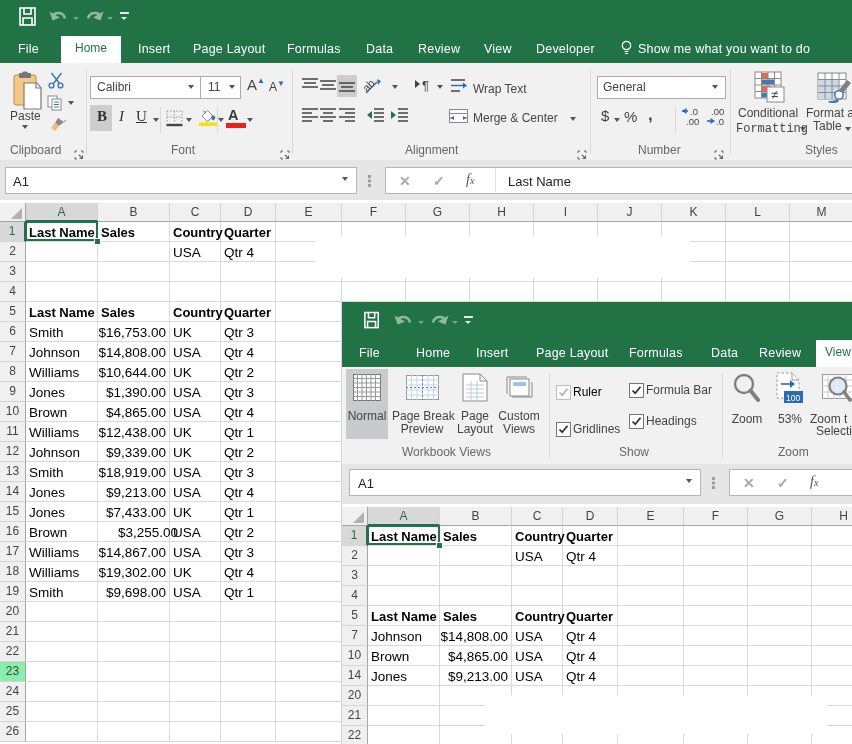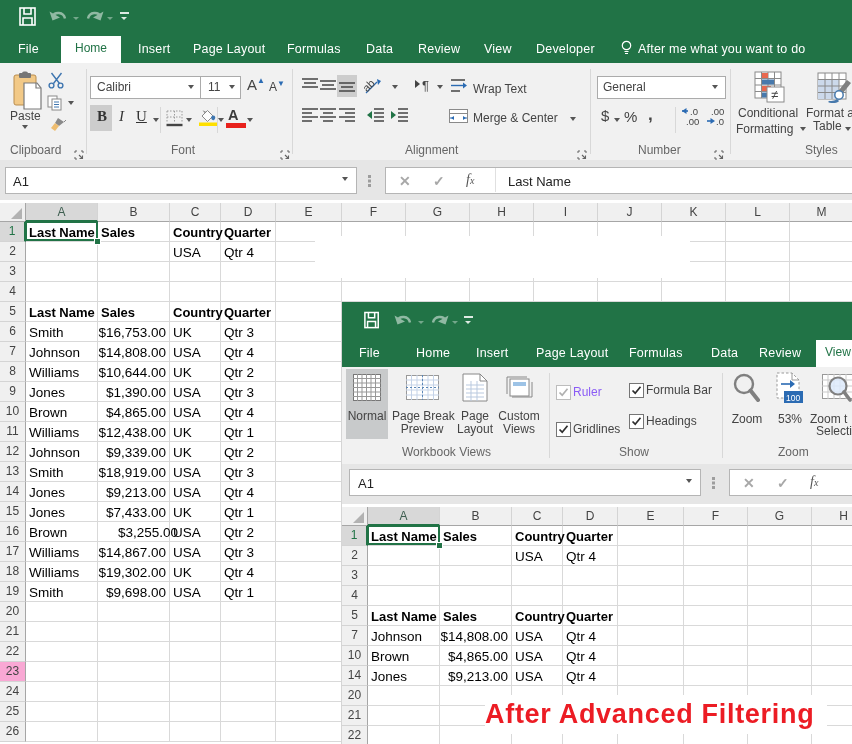--- a/index.html
+++ b/index.html
@@ -67,21 +67,21 @@
   <div class="a tabtxt" style="left:484px;top:42px;">View</div>
   <div class="a tabtxt" style="left:536px;top:42px;">Developer</div>
   <div class="a" style="left:620px;top:40px;">
     <svg width="13" height="16" viewBox="0 0 13 16">
         <g fill="none" stroke="#fff" stroke-width="1.2">
           <circle cx="6.5" cy="5.5" r="4.2"></circle>
           <path d="M4.5 11.5h4M5 13.5h3"></path>
         </g>
       </svg>
   </div>
-  <div class="a tabtxt" style="left:638px;top:42px;">After me what you want to do</div>
+  <div class="a tabtxt" style="left:638px;top:42px;">Show me what you want to do</div>
 
   <div class="a rib" style="left:0;top:63px;width:852px;height:97px;border-bottom:1px solid #d2d2d2;"></div>
   <div id="ribbon1" class="a" style="left:0;top:63px;width:852px;height:97px;">
 
     <div class="a" style="left:13px;top:8px;">
       <svg width="32" height="40" viewBox="0 0 32 40">
         <rect x="1" y="4" width="22" height="30" rx="2" fill="#f2c987" stroke="#b98d4f" stroke-width="1"></rect>
         <rect x="6" y="2" width="12" height="5" rx="1" fill="#767676"></rect>
         <rect x="9" y="0.5" width="6" height="4" rx="2" fill="#767676"></rect>
         <polygon points="11,12 24,12 28,17 28,38 11,38" fill="#fff" stroke="#7a7a7a" stroke-width="1.2"></polygon>
@@ -297,21 +297,21 @@
           </g>
         <rect x="8" y="2" width="6" height="5" fill="#e8684f"></rect>
         <rect x="8" y="8.5" width="12" height="5" fill="#4779ac"></rect>
         <rect x="8" y="15" width="9" height="5" fill="#e8684f"></rect>
         <rect x="8" y="21.5" width="5" height="5" fill="#4779ac"></rect>
         <rect x="13" y="16" width="17" height="15" fill="#fff" stroke="#8a8a8a"></rect>
         <text x="17" y="28" font-size="13" fill="#444">≠</text>
       </svg>
     </div>
     <div class="a rtxt" style="left:738px;top:43px;">Conditional</div>
-    <div class="a rtxt" style="left:736px;top:59px;">Formatting</div>
+    <div class="a rtxt" style="left:736px;top:59px;font-family:Liberation Mono, monospace;">Formatting</div>
     <div class="a arr" style="left:800px;top:64px;"></div>
     <div class="a" style="left:817px;top:9px;">
       <svg width="35" height="31" viewBox="0 0 35 31">
         <rect x="1" y="1" width="28" height="26" fill="#fff" stroke="#8a8a8a"></rect>
         <rect x="1" y="7" width="21" height="20" fill="#ccd9eb"></rect>
         <g stroke="#8a8a8a" stroke-width="1">
             <path d="M1 7.5h28M1 14h28M1 20.5h28M8 1v26M15 1v26M22 1v26"></path>
           </g>
         <path d="M22 18 L30 8 L34 11 L26 21 Z" fill="#808080"></path>
         <path d="M20 27 c-4 3 -8 1 -9 3 c4 2 10 1 11 -1 Z" fill="#4779ac"></path>
@@ -369,21 +369,21 @@
 <div class="a" style="left:0;top:262px;width:25px;height:19px;background:#f0f0f0;border-right:1px solid #a6a6a6;border-bottom:1px solid #d4d4d4;font-size:12px;color:#444;text-align:center;line-height:19px;">13</div>
 <div class="a" style="left:0;top:282px;width:25px;height:19px;background:#f0f0f0;border-right:1px solid #a6a6a6;border-bottom:1px solid #d4d4d4;font-size:12px;color:#444;text-align:center;line-height:19px;">14</div>
 <div class="a" style="left:0;top:302px;width:25px;height:19px;background:#f0f0f0;border-right:1px solid #a6a6a6;border-bottom:1px solid #d4d4d4;font-size:12px;color:#444;text-align:center;line-height:19px;">15</div>
 <div class="a" style="left:0;top:322px;width:25px;height:19px;background:#f0f0f0;border-right:1px solid #a6a6a6;border-bottom:1px solid #d4d4d4;font-size:12px;color:#444;text-align:center;line-height:19px;">16</div>
 <div class="a" style="left:0;top:342px;width:25px;height:19px;background:#f0f0f0;border-right:1px solid #a6a6a6;border-bottom:1px solid #d4d4d4;font-size:12px;color:#444;text-align:center;line-height:19px;">17</div>
 <div class="a" style="left:0;top:362px;width:25px;height:19px;background:#f0f0f0;border-right:1px solid #a6a6a6;border-bottom:1px solid #d4d4d4;font-size:12px;color:#444;text-align:center;line-height:19px;">18</div>
 <div class="a" style="left:0;top:382px;width:25px;height:19px;background:#f0f0f0;border-right:1px solid #a6a6a6;border-bottom:1px solid #d4d4d4;font-size:12px;color:#444;text-align:center;line-height:19px;">19</div>
 <div class="a" style="left:0;top:402px;width:25px;height:19px;background:#f0f0f0;border-right:1px solid #a6a6a6;border-bottom:1px solid #d4d4d4;font-size:12px;color:#444;text-align:center;line-height:19px;">20</div>
 <div class="a" style="left:0;top:422px;width:25px;height:19px;background:#f0f0f0;border-right:1px solid #a6a6a6;border-bottom:1px solid #d4d4d4;font-size:12px;color:#444;text-align:center;line-height:19px;">21</div>
 <div class="a" style="left:0;top:442px;width:25px;height:19px;background:#f0f0f0;border-right:1px solid #a6a6a6;border-bottom:1px solid #d4d4d4;font-size:12px;color:#444;text-align:center;line-height:19px;">22</div>
-<div class="a" style="left:0;top:462px;width:25px;height:19px;background:#f9a8d4;border-right:1px solid #a6a6a6;border-bottom:1px solid #d4d4d4;font-size:12px;color:#444;text-align:center;line-height:19px;">23</div>
+<div class="a" style="left:0;top:462px;width:25px;height:19px;background:#86efac;border-right:1px solid #a6a6a6;border-bottom:1px solid #d4d4d4;font-size:12px;color:#444;text-align:center;line-height:19px;">23</div>
 <div class="a" style="left:0;top:482px;width:25px;height:19px;background:#f0f0f0;border-right:1px solid #a6a6a6;border-bottom:1px solid #d4d4d4;font-size:12px;color:#444;text-align:center;line-height:19px;">24</div>
 <div class="a" style="left:0;top:502px;width:25px;height:19px;background:#f0f0f0;border-right:1px solid #a6a6a6;border-bottom:1px solid #d4d4d4;font-size:12px;color:#444;text-align:center;line-height:19px;">25</div>
 <div class="a" style="left:0;top:522px;width:25px;height:19px;background:#f0f0f0;border-right:1px solid #a6a6a6;border-bottom:1px solid #d4d4d4;font-size:12px;color:#444;text-align:center;line-height:19px;">26</div>
 <div class="vline" style="left:97px;top:22px;height:520px;"></div>
 <div class="vline" style="left:169px;top:22px;height:520px;"></div>
 <div class="vline" style="left:220px;top:22px;height:520px;"></div>
 <div class="vline" style="left:275px;top:22px;height:520px;"></div>
 <div class="vline" style="left:341px;top:22px;height:520px;"></div>
 <div class="vline" style="left:405px;top:22px;height:520px;"></div>
 <div class="vline" style="left:469px;top:22px;height:520px;"></div>
@@ -531,21 +531,21 @@
         </svg></div>
 <div class="a rtxt" style="left:153px;top:107px;width:48px;text-align:center;">Custom</div>
 <div class="a rtxt" style="left:153px;top:120px;width:48px;text-align:center;">Views</div>
 <div class="a glabel" style="left:60px;top:143px;">Workbook Views</div>
 <div class="sep a" style="left:207px;top:71px;height:85px;"></div>
 <div class="cb" style="left:214px;top:83px;border-color:#bdbdbd;">
         <svg width="13" height="13" viewBox="0 0 13 13">
           <path d="M2.5 6.5 L5.2 9.2 L10.5 2.8" fill="none" stroke="#b0b0b0" stroke-width="1.7"></path>
         </svg>
       </div>
-<div class="a rtxt" style="left:231px;top:83px;color:#8b5cf6;">Ruler</div>
+<div class="a rtxt" style="left:231px;top:83px;color:#000000;">Ruler</div>
 <div class="cb" style="left:214px;top:120px;">
         <svg width="13" height="13" viewBox="0 0 13 13">
           <path d="M2.5 6.5 L5.2 9.2 L10.5 2.8" fill="none" stroke="#2e2e2e" stroke-width="1.7"></path>
         </svg>
       </div>
 <div class="a rtxt" style="left:231px;top:120px;">Gridlines</div>
 <div class="cb" style="left:287px;top:81px;">
         <svg width="13" height="13" viewBox="0 0 13 13">
           <path d="M2.5 6.5 L5.2 9.2 L10.5 2.8" fill="none" stroke="#2e2e2e" stroke-width="1.7"></path>
         </svg>
@@ -617,21 +617,20 @@
 <div class="a" style="left:0;top:224px;width:25px;height:19px;background:#f0f0f0;border-right:1px solid #a6a6a6;border-bottom:1px solid #d4d4d4;font-size:12px;color:#444;text-align:center;line-height:19px;">22</div>
 <div class="vline" style="left:97px;top:24px;height:220px;"></div>
 <div class="vline" style="left:169px;top:24px;height:220px;"></div>
 <div class="vline" style="left:220px;top:24px;height:220px;"></div>
 <div class="vline" style="left:275px;top:24px;height:220px;"></div>
 <div class="vline" style="left:341px;top:24px;height:220px;"></div>
 <div class="vline" style="left:405px;top:24px;height:220px;"></div>
 <div class="vline" style="left:469px;top:24px;height:220px;"></div>
 <div class="a" style="left:26px;top:24px;width:486px;height:220px;background:repeating-linear-gradient(to bottom,transparent 0px,transparent 19px,#d9d9d9 19px,#d9d9d9 20px);"></div>
 <div class="a" style="left:143px;top:193px;width:342px;height:39px;background:#fff;"></div>
-<div class="a redban" style="left:143px;top:197px;font-size:27px;">After Advanced Filtering</div>
 <div class="a cell b" style="left:29px;top:27px;">Last Name</div>
 <div class="a cell b" style="left:101px;top:27px;">Sales</div>
 <div class="a cell b" style="left:173px;top:27px;">Country</div>
 <div class="a cell b" style="left:224px;top:27px;">Quarter</div>
 <div class="a cell" style="left:173px;top:47px;">USA</div>
 <div class="a cell" style="left:224px;top:47px;">Qtr 4</div>
 <div class="a cell b" style="left:29px;top:107px;">Last Name</div>
 <div class="a cell b" style="left:101px;top:107px;">Sales</div>
 <div class="a cell b" style="left:173px;top:107px;">Country</div>
 <div class="a cell b" style="left:224px;top:107px;">Quarter</div>

